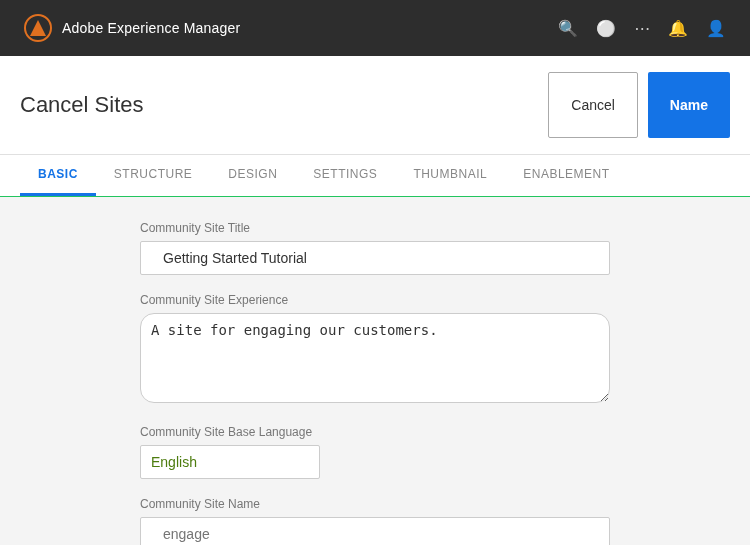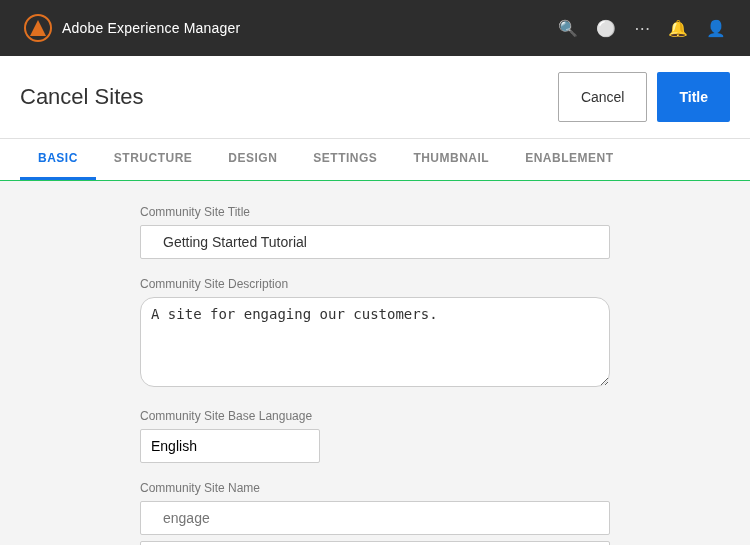--- a/index.html
+++ b/index.html
@@ -61,21 +61,21 @@
       font-size: 22px;
       font-weight: 300;
       color: #333;
       flex: 1;
     }
     .header-actions {
       display: flex;
       gap: 10px;
     }
     .btn-cancel {
-      padding: 16px 22px;
+      padding: 24px 22px;
       border: 1px solid #aaa;
       background: #fff;
       color: #333;
       font-size: 14px;
       cursor: pointer;
       border-radius: 2px;
     }
     .btn-save {
       padding: 8px 22px;
       border: none;
@@ -95,21 +95,20 @@
       border-bottom: 1px solid #22c55e;
     }
     .tab {
       padding: 12px 18px;
       font-size: 12px;
       color: #888;
       letter-spacing: 0.5px;
       cursor: pointer;
       border-bottom: 3px solid transparent;
       text-transform: uppercase;
-      font-weight: bold;
     }
     .tab.active {
       color: #1473e6;
       border-bottom: 3px solid #1473e6;
       font-weight: bold;
     }
 
     
     .main-content {
       background: #f4f4f4;
@@ -148,21 +147,21 @@
       resize: vertical;
       height: 90px;
       outline: none;
     }
     .form-input-small {
       width: 180px;
       padding: 8px 10px;
       border: 1px solid #ccc;
       background: #fff;
       font-size: 14px;
-      color: #000000;
+      color: #4d7c0f;
       border-radius: 2px;
     }
   </style>
 </head>
 <body>
 
 <div class="topnav">
   <div class="topnav-logo">
     <div class="topnav-logo-inner"></div>
   </div>
@@ -174,42 +173,42 @@
     <span class="topnav-icon">⋯</span>
     <span class="topnav-icon">🔔</span>
     <span class="topnav-icon">👤</span>
   </div>
 </div>
 
 <div class="header">
   <h1 class="page-title">Cancel Sites</h1>
   <div class="header-actions">
     <button class="btn-cancel">Cancel</button>
-    <button class="btn-save">Title</button>
+    <button class="btn-save">Name</button>
   </div>
 </div>
 
 <div class="tabs">
   <div class="tab active">BASIC</div>
   <div class="tab">STRUCTURE</div>
   <div class="tab">DESIGN</div>
   <div class="tab">SETTINGS</div>
   <div class="tab">THUMBNAIL</div>
   <div class="tab">ENABLEMENT</div>
 </div>
 
 <div class="main-content">
 
   <div class="form-group">
     <label class="form-label">Community Site Title</label>
     <input class="form-input" type="text" value="Getting Started Tutorial" style="">
   </div>
 
   <div class="form-group">
-    <label class="form-label">Community Site Description</label>
+    <label class="form-label">Community Site Experience</label>
     <textarea class="form-textarea" style="">A site for engaging our customers.</textarea>
   </div>
 
   <div class="form-group">
     <label class="form-label">Community Site Base Language</label>
     <input class="form-input form-input-small" type="text" value="English" style="width: 180px;">
   </div>
 
   <div class="form-group">
     <label class="form-label">Community Site Name</label>

